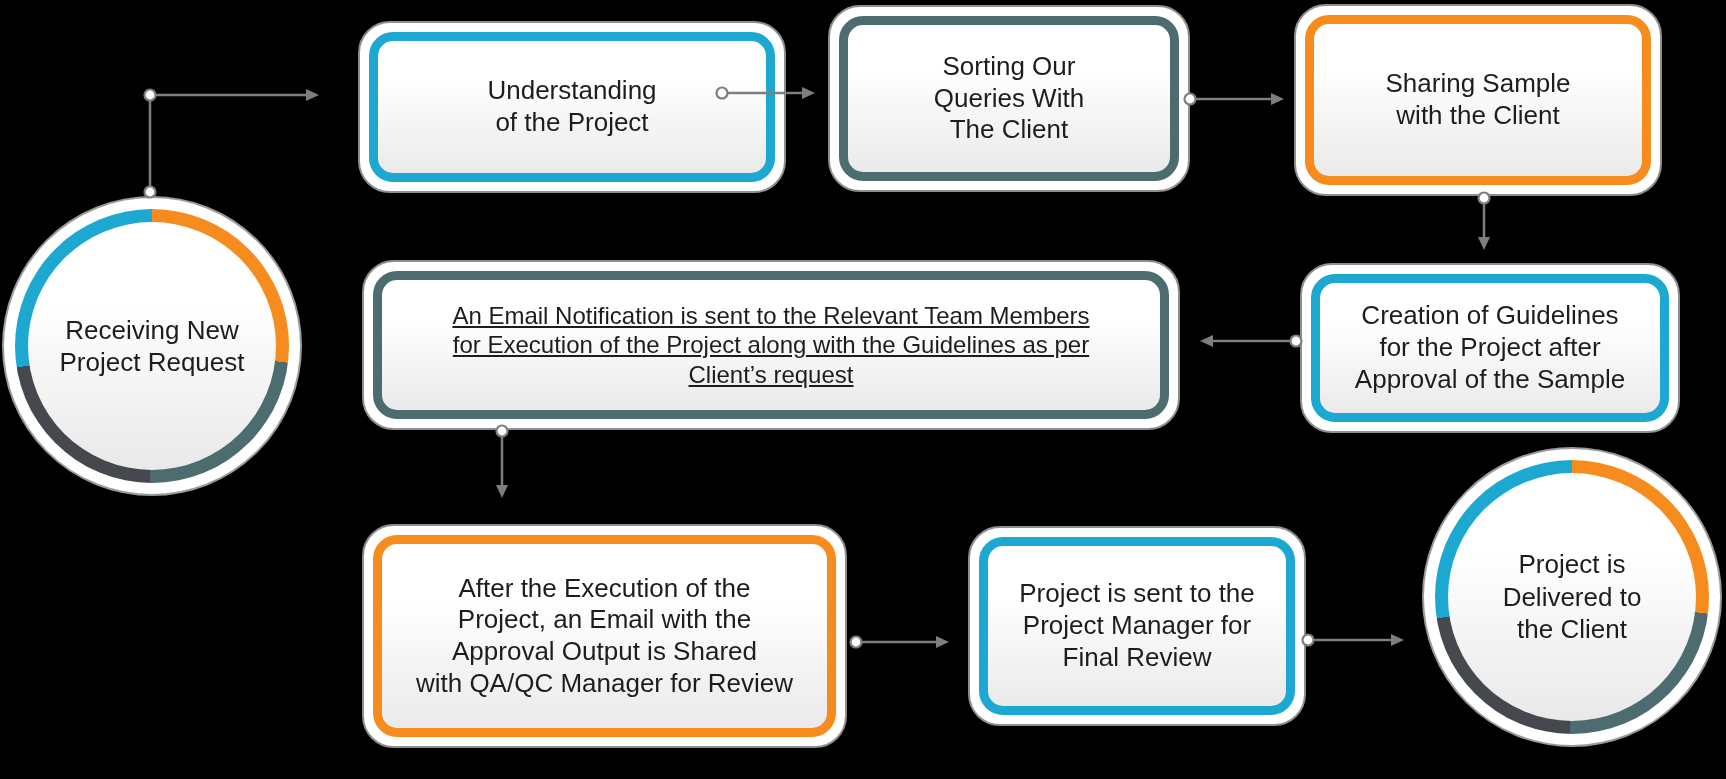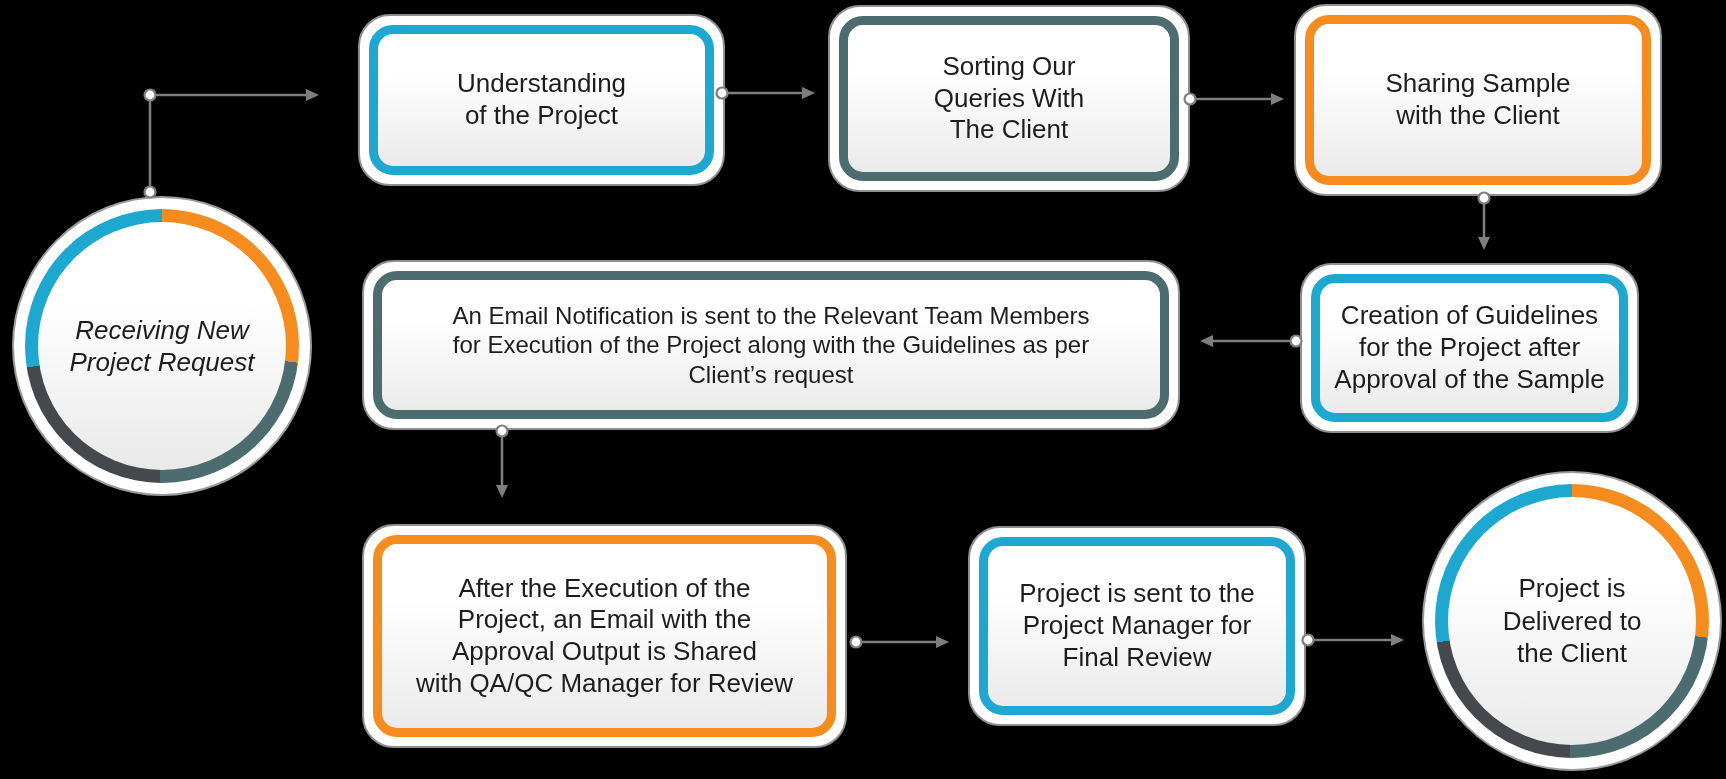--- a/index.html
+++ b/index.html
@@ -10,21 +10,21 @@
   
   .box{position:absolute;box-sizing:border-box;background:#fff;
        border:2px solid #8F8F8F;border-radius:32px;padding:9px;
        box-shadow:3px 4px 6px rgba(0,0,0,.6);}
   .box-inner{box-sizing:border-box;width:100%;height:100%;
        border:9px solid var(--c,#1CA8D1);border-radius:24px;
        background:linear-gradient(180deg,#ffffff 30%,#eaeaea 100%);
        display:flex;align-items:center;justify-content:center;text-align:center;
        white-space:pre-line;color:#1d1d1d;font-size:26px;line-height:1.22;
        padding:4px 10px;}
-  .font-small .box-inner{font-size:24px;}
+  .font-small .box-inner{font-size:24px;text-decoration:underline;}
 
   
   .circle{position:absolute;box-sizing:border-box;background:#fff;
        border:2px solid #9A9A9A;border-radius:50%;padding:11px;
        box-shadow:3px 4px 6px rgba(0,0,0,.6);}
   .ring{box-sizing:border-box;width:100%;height:100%;border-radius:50%;padding:13px;
        background:conic-gradient(var(--orange) 0deg 97deg,
                                  var(--teal) 97deg 181deg,
                                  var(--darkgray) 181deg 261deg,
                                  var(--cyan) 261deg 360deg);}
@@ -36,28 +36,28 @@
   svg.connectors{position:absolute;left:0;top:0;pointer-events:none;}
   .conn{stroke:var(--arrow,#7E7E7E);stroke-width:2.5;fill:none;}
   .conn-node{fill:#fff;stroke:var(--arrow,#7E7E7E);stroke-width:2.2;}
   .conn-head{fill:var(--arrow,#7E7E7E);stroke:none;}
 </style>
 </head>
 <body style="background: rgb(0, 0, 0);">
 
 <div class="canvas">
 
-  <div class="circle" style="left:12px;top:196px;width:300px;height:300px;font-style:italic;">
+  <div class="circle" style="left:2px;top:196px;width:300px;height:300px;">
     <div class="ring">
       <div class="circle-inner">Receiving New
 Project Request</div>
     </div>
   </div>
 
-  <div class="box" style="left: 358px; top: 14px; width: 367px; height: 172px; --c: #1CA8D1;">
+  <div class="box" style="left: 358px; top: 21px; width: 428px; height: 172px; --c: #1CA8D1;">
     <div class="box-inner">Understanding
 of the Project</div>
   </div>
 
   <div class="box" style="left: 828px; top: 5px; width: 362px; height: 187px; --c: #4C6C6F;">
     <div class="box-inner">Sorting Our
 Queries With
 The Client</div>
   </div>
 
@@ -65,40 +65,40 @@
     <div class="box-inner">Sharing Sample
 with the Client</div>
   </div>
 
   <div class="box font-small" style="left: 362px; top: 260px; width: 818px; height: 170px; --c: #4C6C6F;">
     <div class="box-inner">An Email Notification is sent to the Relevant Team Members
 for Execution of the Project along with the Guidelines as per
 Client’s request</div>
   </div>
 
-  <div class="box" style="left: 1300px; top: 263px; width: 339px; height: 170px; --c: #1CA8D1;">
+  <div class="box" style="left: 1300px; top: 263px; width: 380px; height: 170px; --c: #1CA8D1;">
     <div class="box-inner">Creation of Guidelines
 for the Project after
 Approval of the Sample</div>
   </div>
 
   <div class="box" style="left: 362px; top: 524px; width: 485px; height: 224px; --c: #F68B1E;">
     <div class="box-inner">After the Execution of the
 Project, an Email with the
 Approval Output is Shared
 with QA/QC Manager for Review</div>
   </div>
 
   <div class="box" style="left: 968px; top: 526px; width: 338px; height: 200px; --c: #1CA8D1;">
     <div class="box-inner">Project is sent to the
 Project Manager for
 Final Review</div>
   </div>
 
-  <div class="circle" style="left:1422px;top:471px;width:300px;height:300px;">
+  <div class="circle" style="left:1422px;top:447px;width:300px;height:300px;">
     <div class="ring">
       <div class="circle-inner">Project is
 Delivered to
 the Client</div>
     </div>
   </div>
 
   <svg class="connectors" width="1726" height="779" viewBox="0 0 1726 779">
     <g>
       <path class="conn" d="M150,192 V95 H310"></path>

